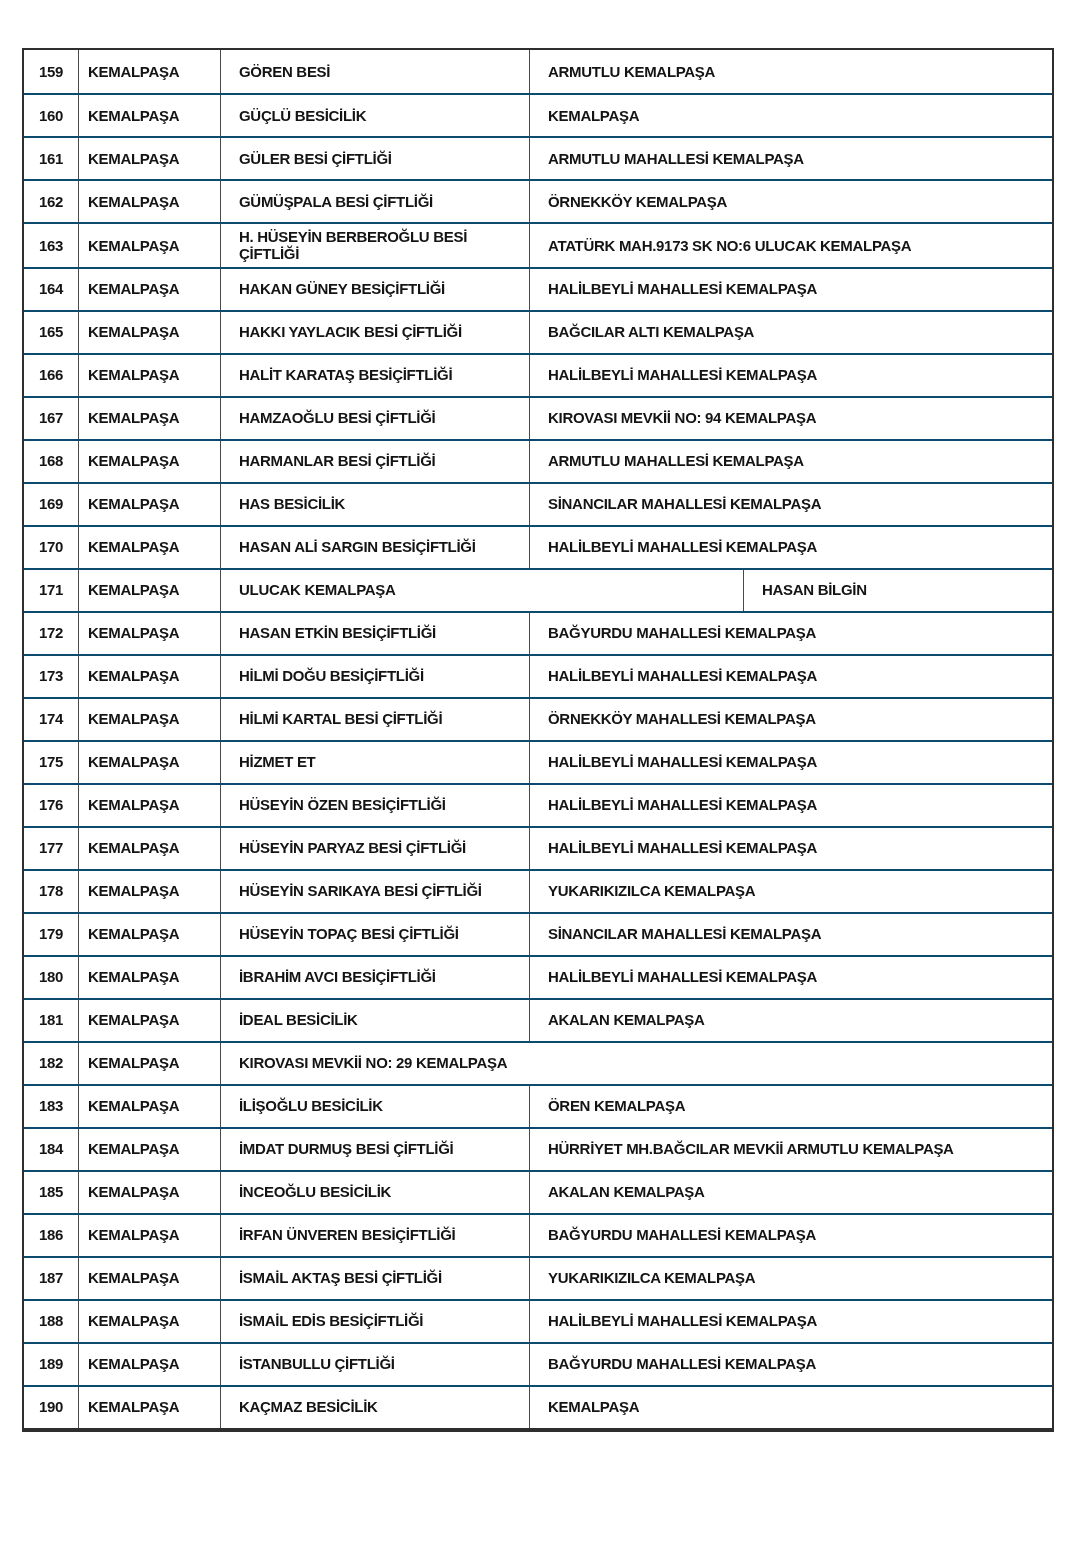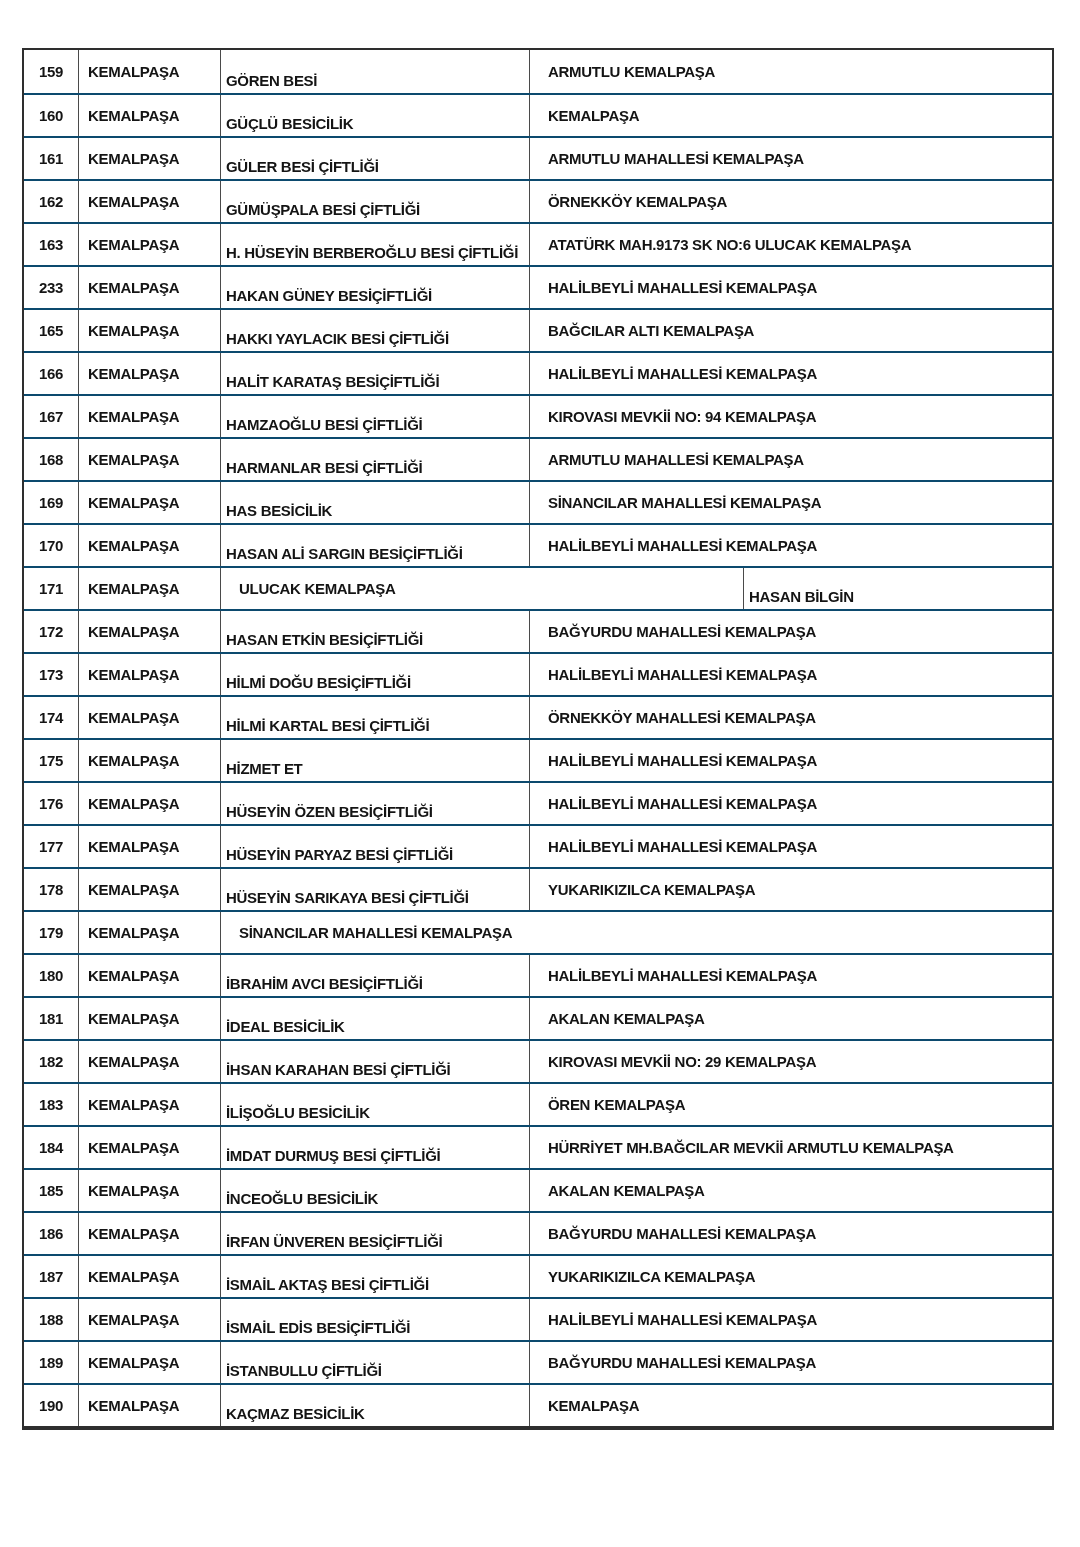--- a/index.html
+++ b/index.html
@@ -55,23 +55,22 @@
     justify-content: center;
     padding-left: 2px;
     padding-right: 2px;
   }
   .cell.district {
     width: 142px;
     padding-left: 9px;
   }
   .cell.name {
     width: 309px;
-    padding-left: 5px;
+    padding-left: 18px;
     padding-right: 10px;
-    align-items: flex-end;
   }
   .cell.address {
     flex: 1;
     padding-left: 18px;
   }
 </style>
 </head>
 <body>
 
 <div class="page">
@@ -141,21 +140,21 @@
         </div>
         <div class="cell name">
           <span>H. HÜSEYİN BERBEROĞLU BESİ ÇİFTLİĞİ</span>
         </div>
         <div class="cell address">
           <span>ATATÜRK MAH.9173 SK NO:6 ULUCAK KEMALPAŞA</span>
         </div>
       </div>
       <div class="row">
         <div class="cell no">
-          <span>233</span>
+          <span>164</span>
         </div>
         <div class="cell district">
           <span>KEMALPAŞA</span>
         </div>
         <div class="cell name">
           <span>HAKAN GÜNEY BESİÇİFTLİĞİ</span>
         </div>
         <div class="cell address">
           <span>HALİLBEYLİ MAHALLESİ KEMALPAŞA</span>
         </div>
@@ -356,20 +355,23 @@
           <span>YUKARIKIZILCA KEMALPAŞA</span>
         </div>
       </div>
       <div class="row">
         <div class="cell no">
           <span>179</span>
         </div>
         <div class="cell district">
           <span>KEMALPAŞA</span>
         </div>
+        <div class="cell name">
+          <span>HÜSEYİN TOPAÇ BESİ ÇİFTLİĞİ</span>
+        </div>
         <div class="cell address">
           <span>SİNANCILAR MAHALLESİ KEMALPAŞA</span>
         </div>
       </div>
       <div class="row">
         <div class="cell no">
           <span>180</span>
         </div>
         <div class="cell district">
           <span>KEMALPAŞA</span>
@@ -394,23 +396,20 @@
         <div class="cell address">
           <span>AKALAN KEMALPAŞA</span>
         </div>
       </div>
       <div class="row">
         <div class="cell no">
           <span>182</span>
         </div>
         <div class="cell district">
           <span>KEMALPAŞA</span>
-        </div>
-        <div class="cell name">
-          <span>İHSAN KARAHAN BESİ ÇİFTLİĞİ</span>
         </div>
         <div class="cell address">
           <span>KIROVASI MEVKİİ NO: 29 KEMALPAŞA</span>
         </div>
       </div>
       <div class="row">
         <div class="cell no">
           <span>183</span>
         </div>
         <div class="cell district">

